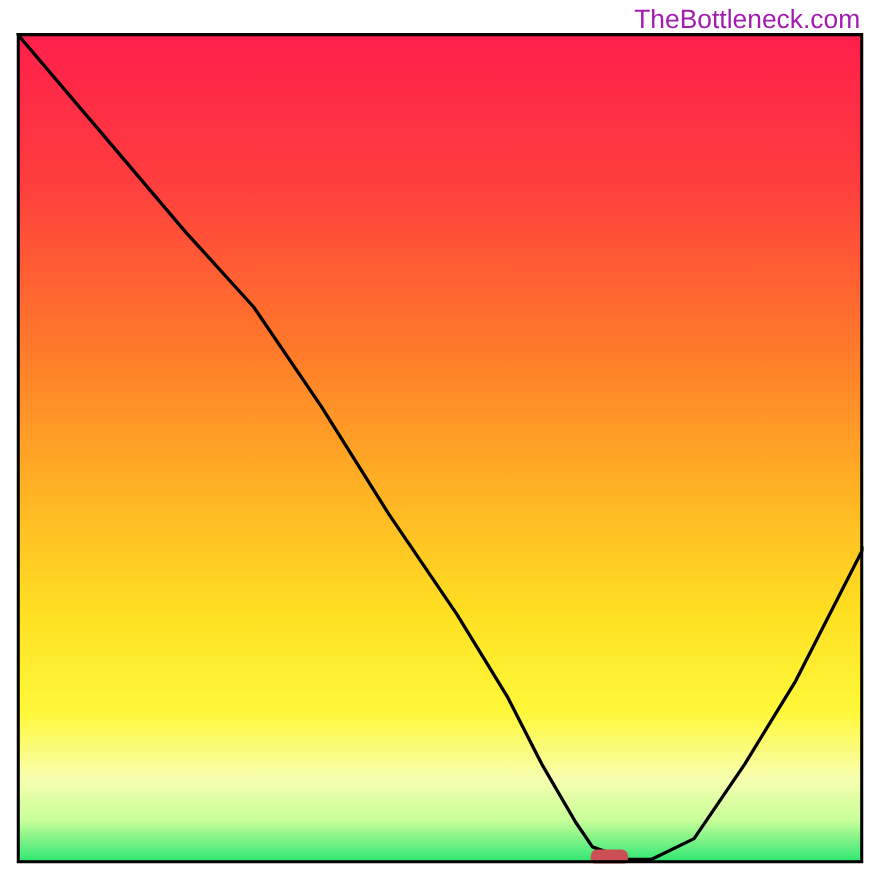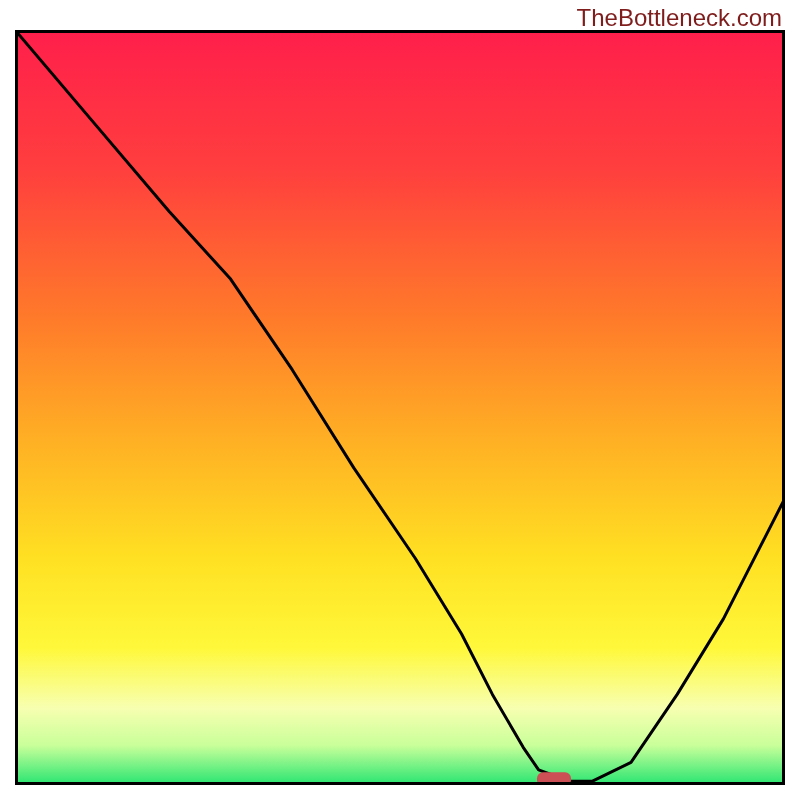--- a/index.html
+++ b/index.html
@@ -15,21 +15,21 @@
     position: relative;
     width: 800px;
     height: 800px;
   }
   .watermark {
     position: absolute;
     top: 4px;
     right: 18px;
     font-size: 24px;
     font-weight: 500;
-    color: #7f1d1d;
+    color: #a21caf;
     letter-spacing: 0px;
     z-index: 5;
   }
   .plot {
     position: absolute;
     left: 15px;
     top: 30px;
     width: 770px;
     height: 755px;
     background: #ffffff;

